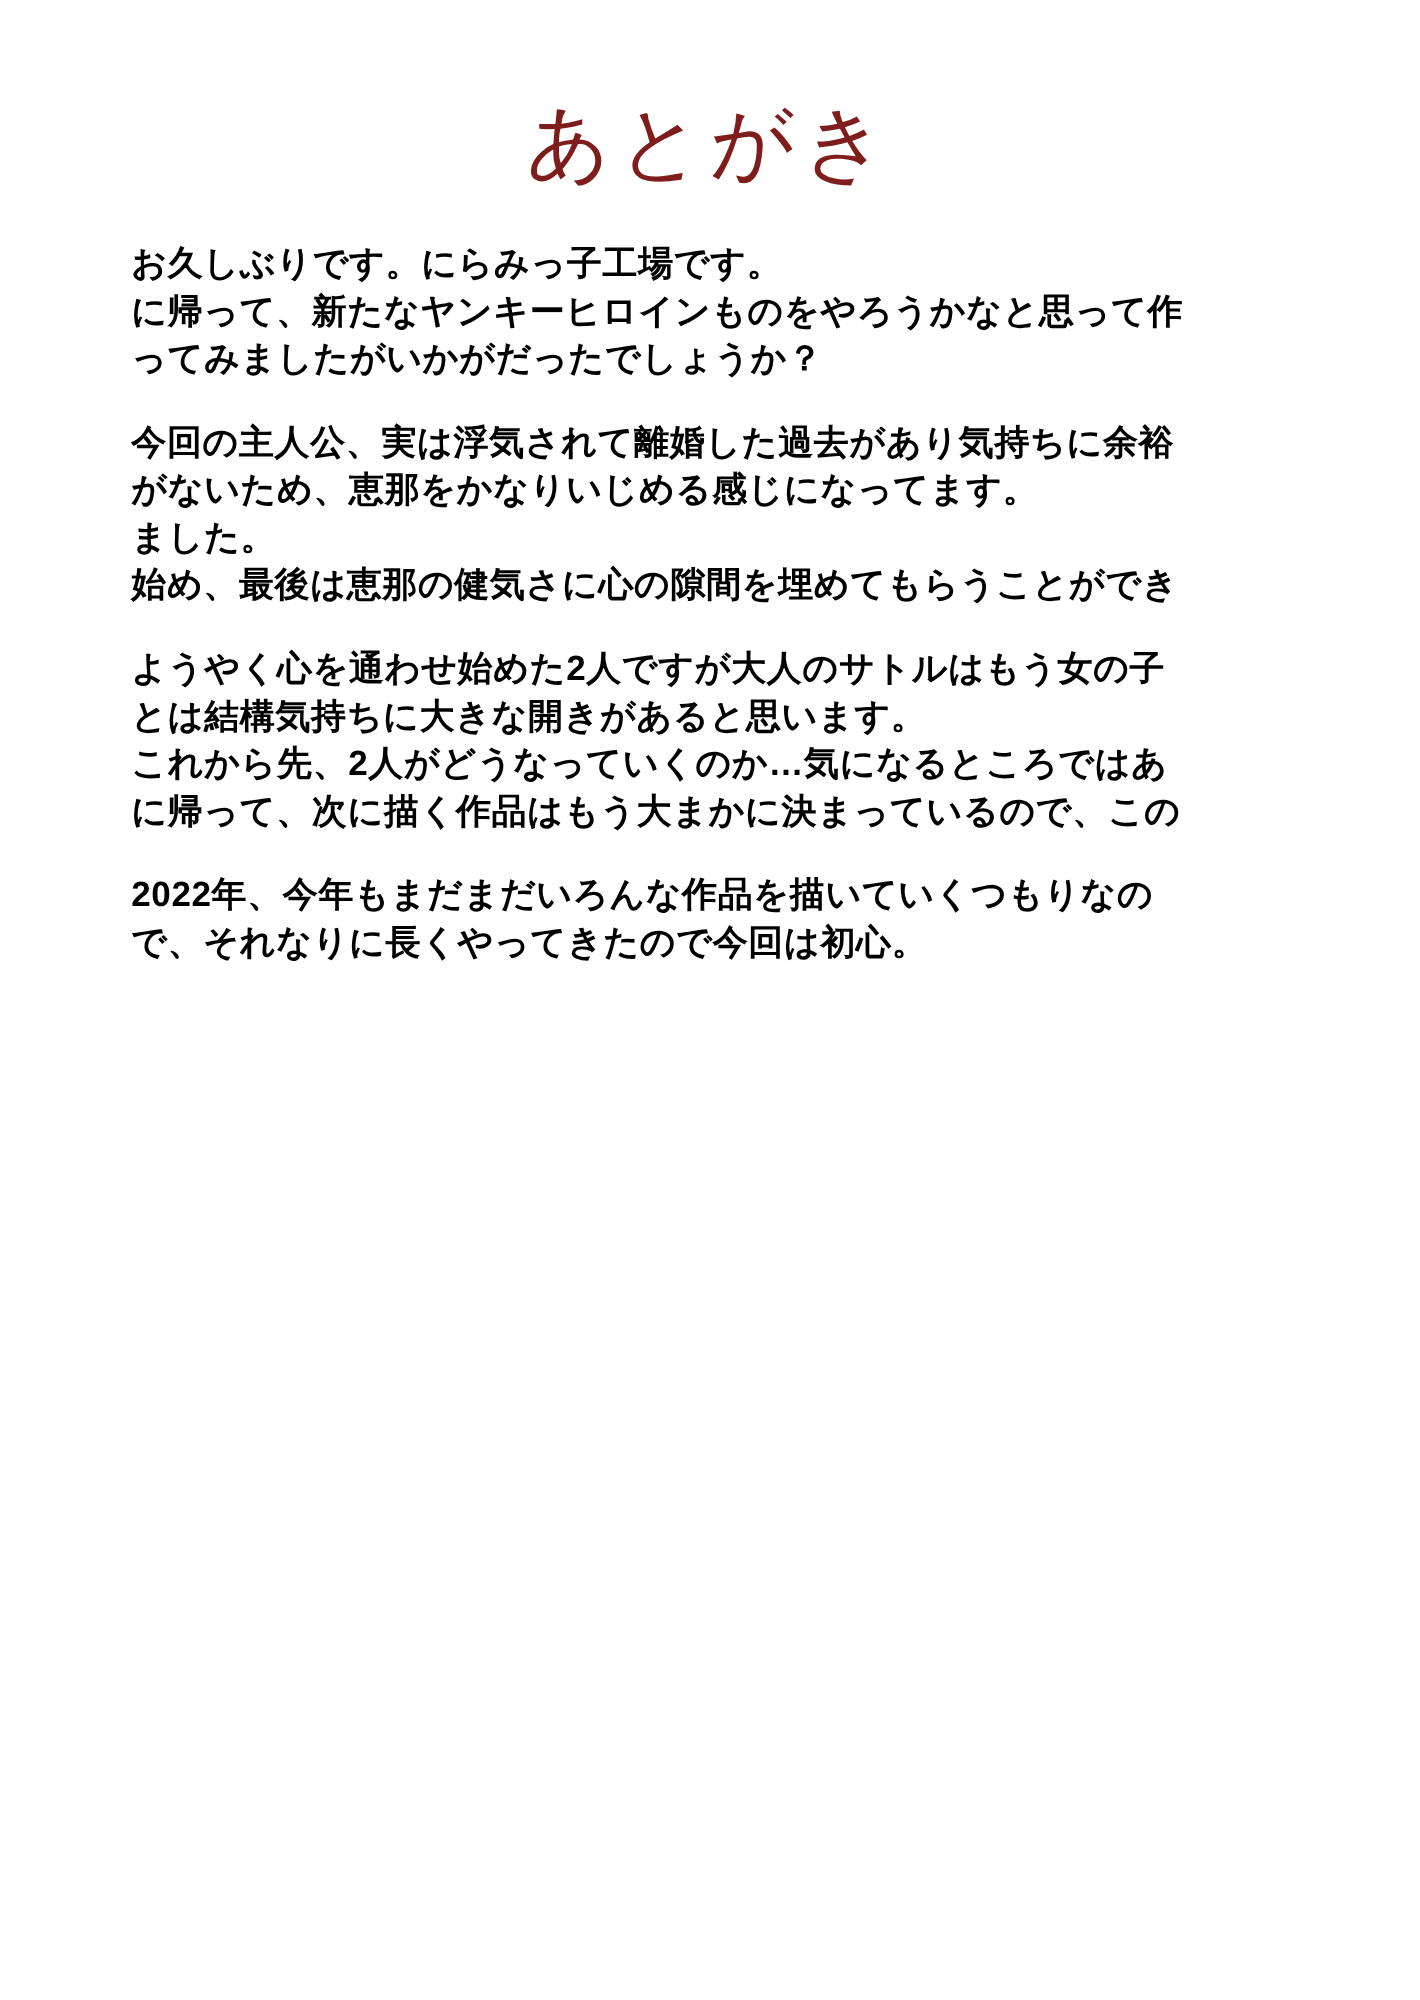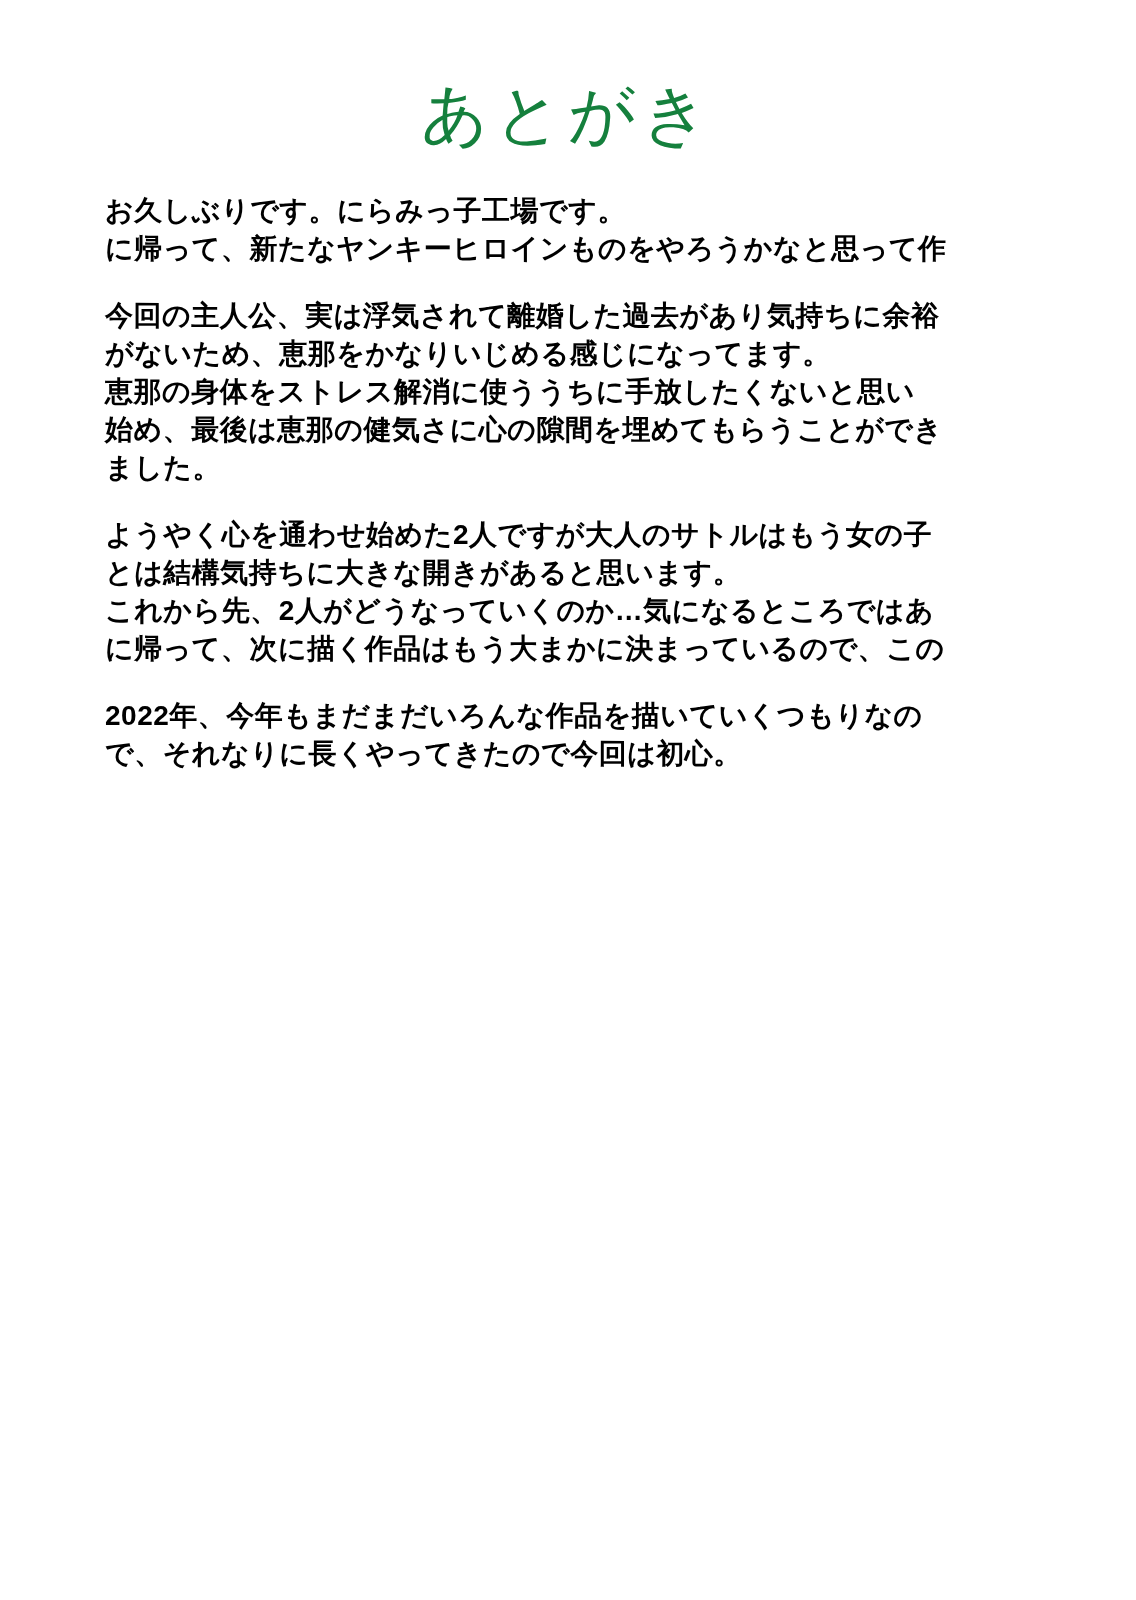--- a/index.html
+++ b/index.html
@@ -18,21 +18,21 @@
     margin: 0 auto;
   }
   .title {
     margin: 0;
     padding-top: 78px;
     text-align: center;
     font-size: 66px;
     font-weight: normal;
     letter-spacing: 6px;
     line-height: 1.1;
-    color: #15803d;
+    color: #7f1d1d;
   }
   .body-text {
     position: absolute;
     top: 192px;
     left: 105px;
     right: 92px;
   }
   .paragraph {
     margin: 0 0 29px 0;
     padding: 0;
@@ -54,28 +54,28 @@
 
 <div class="page">
 
   <h1 class="title">あとがき</h1>
 
   <div class="body-text">
 
     <div class="paragraph">
       <div class="text-line">お久しぶりです。にらみっ子工場です。</div>
       <div class="text-line">に帰って、新たなヤンキーヒロインものをやろうかなと思って作</div>
+      <div class="text-line">ってみましたがいかがだったでしょうか？</div>
     </div>
 
     <div class="paragraph">
       <div class="text-line">今回の主人公、実は浮気されて離婚した過去があり気持ちに余裕</div>
       <div class="text-line">がないため、恵那をかなりいじめる感じになってます。</div>
-      <div class="text-line">恵那の身体をストレス解消に使ううちに手放したくないと思い</div>
+      <div class="text-line">ました。</div>
       <div class="text-line">始め、最後は恵那の健気さに心の隙間を埋めてもらうことができ</div>
-      <div class="text-line">ました。</div>
     </div>
 
     <div class="paragraph">
       <div class="text-line">ようやく心を通わせ始めた2人ですが大人のサトルはもう女の子</div>
       <div class="text-line">とは結構気持ちに大きな開きがあると思います。</div>
       <div class="text-line">これから先、2人がどうなっていくのか…気になるところではあ</div>
       <div class="text-line">に帰って、次に描く作品はもう大まかに決まっているので、この</div>
     </div>
 
     <div class="paragraph">

